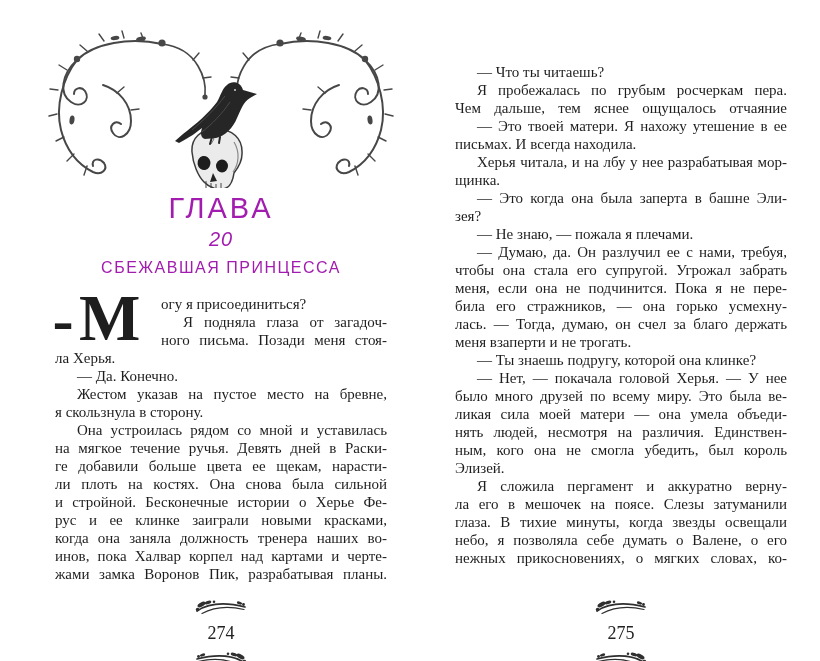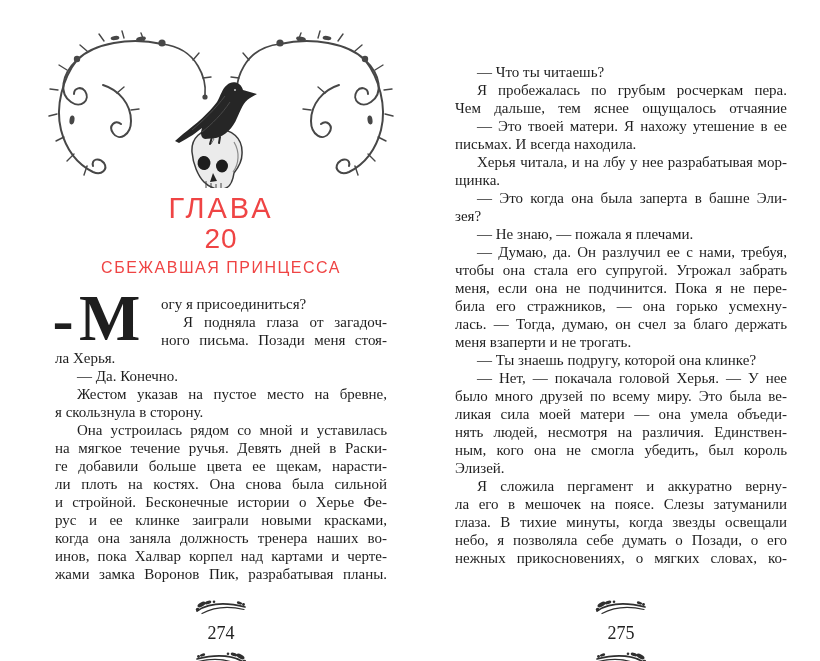--- a/index.html
+++ b/index.html
@@ -7,23 +7,23 @@
           font-family:"Liberation Serif","DejaVu Serif",serif;color:#1e1e1e;}
   .page{position:absolute;top:0;width:410px;height:482px;}
   .page-left{left:0;}
   .page-right{left:410px;}
 
   
   .ornament{position:absolute;left:44px;top:30px;width:354px;height:158px;}
 
   
   .chapter{position:absolute;left:55px;top:193px;width:332px;text-align:center;
-           font-family:"Liberation Sans","DejaVu Sans",sans-serif;color:#ef4444;}
+           font-family:"Liberation Sans","DejaVu Sans",sans-serif;color:#a21caf;}
   .chapter-label{font-size:29px;line-height:31px;letter-spacing:3px;}
-  .chapter-number{font-size:28px;line-height:30px;letter-spacing:1px;}
+  .chapter-number{font-size:20px;line-height:30px;letter-spacing:1px;font-style:italic;}
   .chapter-title{font-size:16px;line-height:22px;letter-spacing:1.5px;margin-top:3px;}
 
   
   .body{position:absolute;font-size:15px;}
   .body-left{left:55px;top:295px;width:332px;}
   .body-right{left:45px;top:63px;width:332px;}
   .line{height:18px;line-height:18px;overflow:hidden;white-space:nowrap;}
   .line.j{white-space:normal;text-align:justify;text-align-last:justify;}
   .line.ind{padding-left:22px;}
 
@@ -226,21 +226,21 @@
         <div class="line ind">— Ты знаешь подругу, которой она клинке?</div>
         <div class="line j ind">— Нет, — покачала головой Херья. — У нее</div>
         <div class="line j">было много друзей по всему миру. Это была ве-</div>
         <div class="line j">ликая сила моей матери — она умела объеди-</div>
         <div class="line j">нять людей, несмотря на различия. Единствен-</div>
         <div class="line j">ным, кого она не смогла убедить, был король</div>
         <div class="line">Элизей.</div>
         <div class="line j ind">Я сложила пергамент и аккуратно верну-</div>
         <div class="line j">ла его в мешочек на поясе. Слезы затуманили</div>
         <div class="line j">глаза. В тихие минуты, когда звезды освещали</div>
-        <div class="line j">небо, я позволяла себе думать о Позади, о его</div>
+        <div class="line j">небо, я позволяла себе думать о Валене, о его</div>
         <div class="line j">нежных прикосновениях, о мягких словах, ко-</div>
       </div>
 
     <footer class="folio folio-right">
       <span class="flourish">
         <svg width="52" height="16" viewBox="0 0 52 16">
           <g stroke="#2f2f2f" fill="none" stroke-linecap="round">
             <path d="M2 12 C14 4 30 3 50 8" stroke-width="1.7"></path>
             <path d="M7 14.5 C19 8 34 7 49 10.5" stroke-width="1.2"></path>
           </g>

